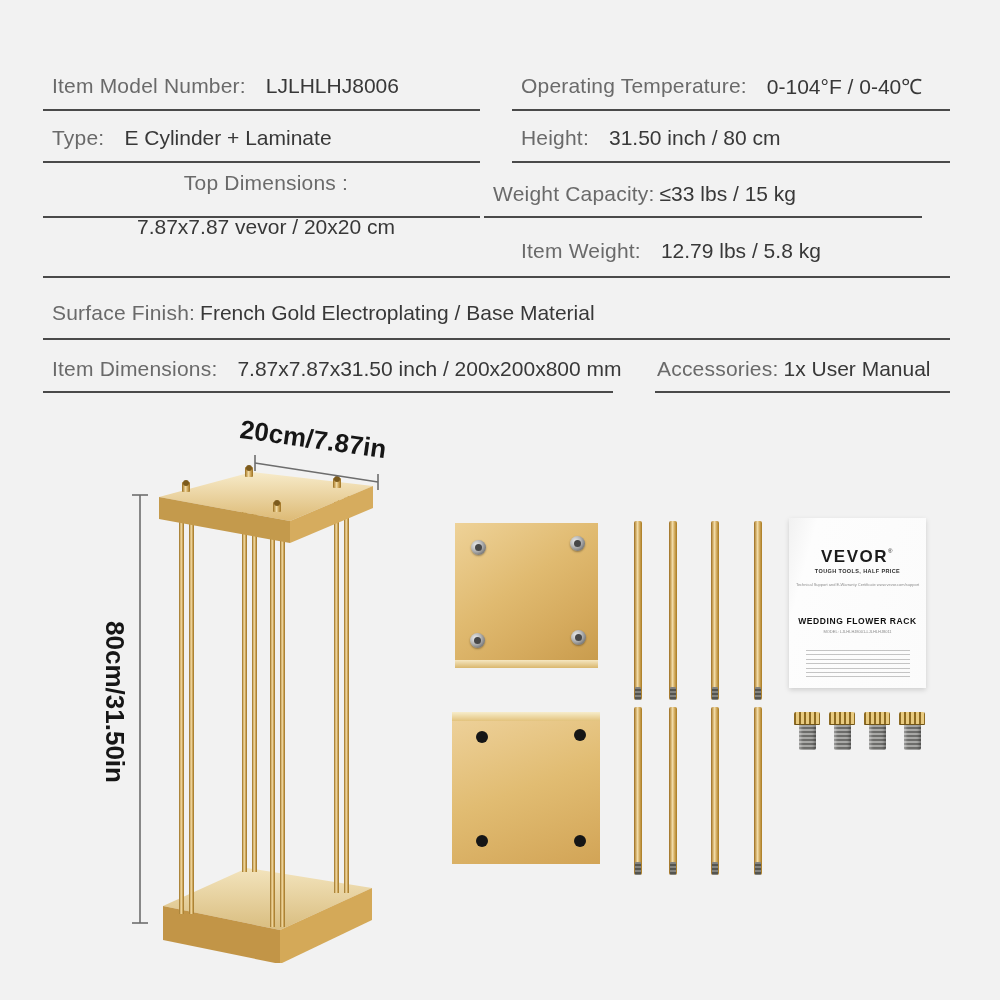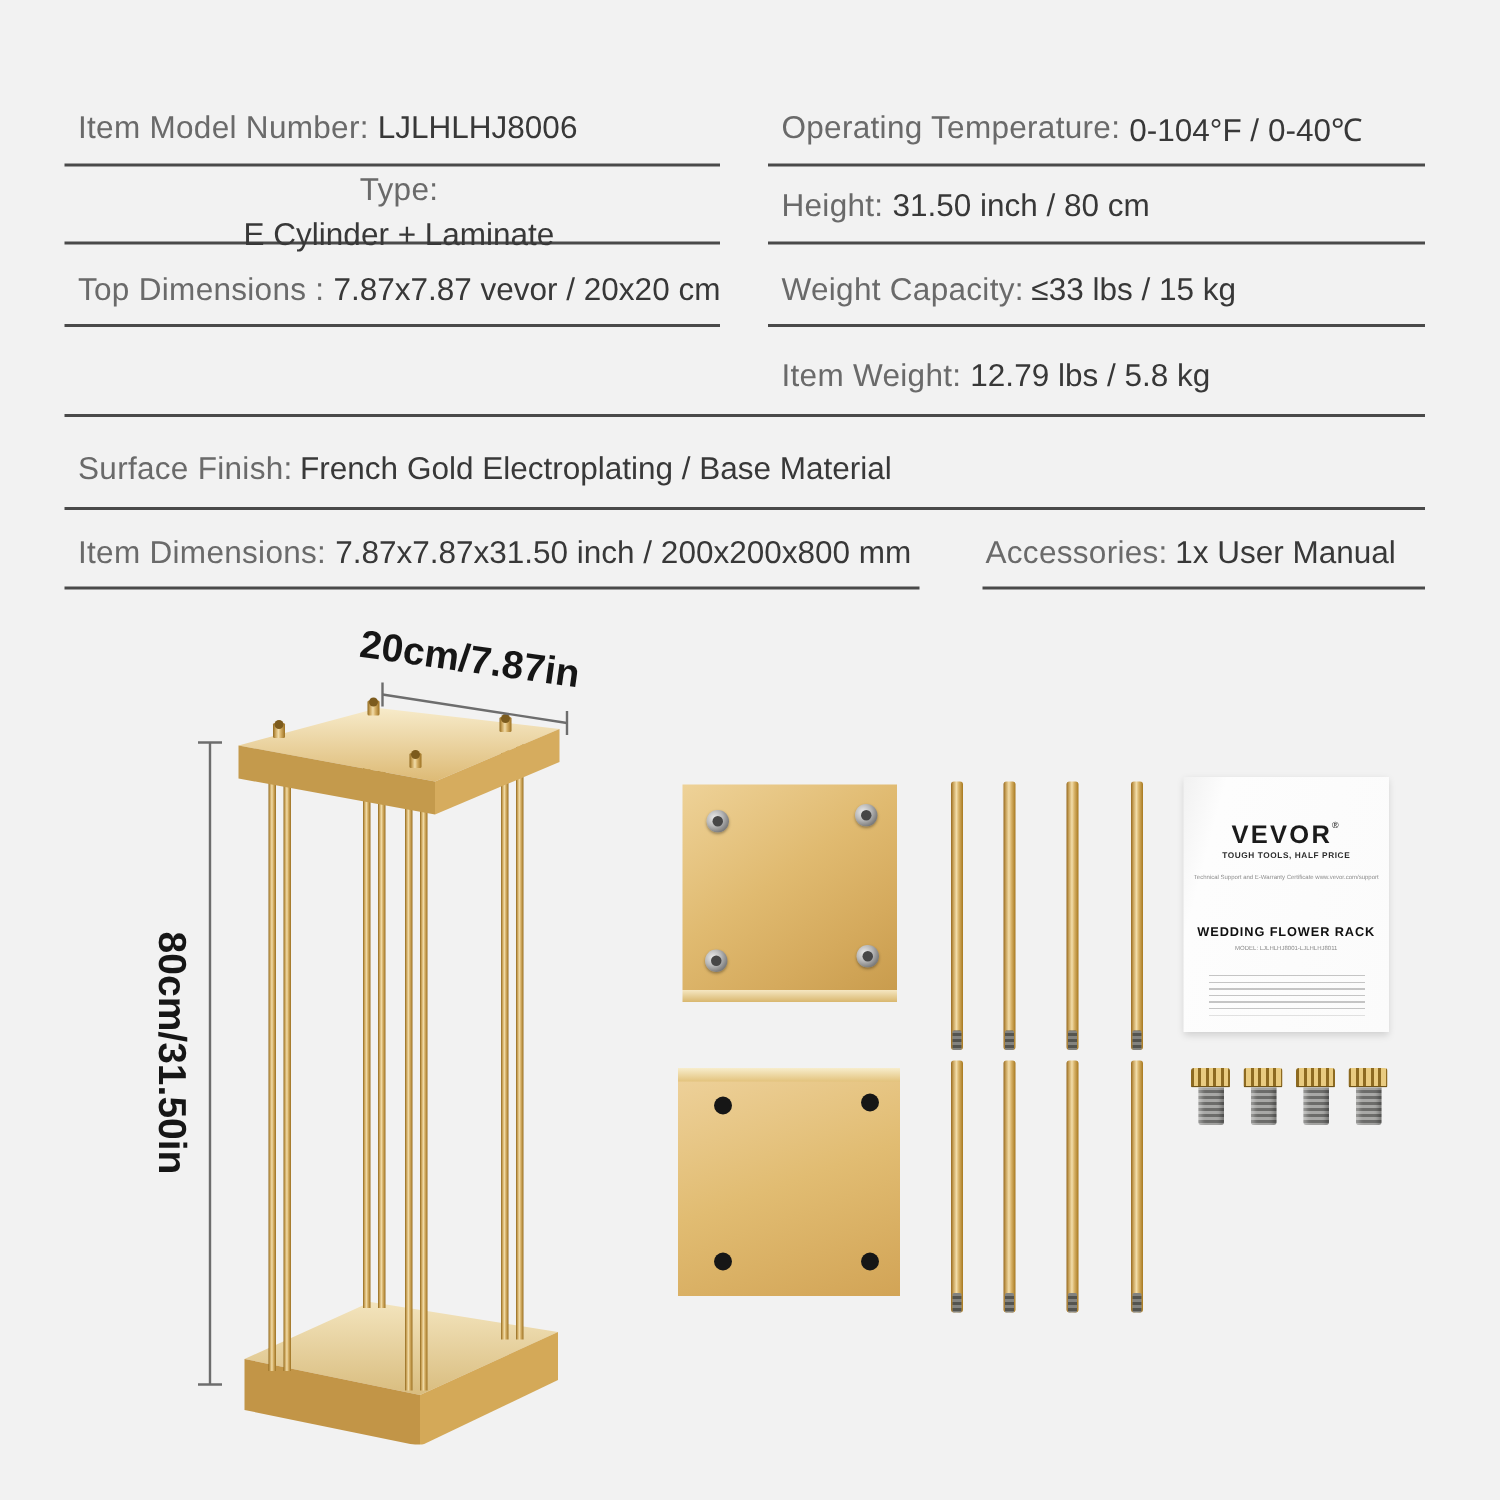--- a/index.html
+++ b/index.html
@@ -1,20 +1,20 @@
 <!DOCTYPE html>
 <html><head>
 <meta charset="utf-8">
 <style>
   html,body{margin:0;padding:0;background:#f2f2f2;}
   .canvas{position:relative;width:1000px;height:1000px;background:#f2f2f2;
           font-family:"Liberation Sans",sans-serif;overflow:hidden;}
 
   
-  .cell{position:absolute;display:flex;align-items:center;gap:6px;
+  .cell{position:absolute;display:flex;align-items:center;gap:20px;
         border-bottom:2px solid #4a4a4a;box-sizing:border-box;
         padding-left:9px;white-space:nowrap;}
   .cell.noline{border-bottom:none;}
   .cell.tight{gap:5px;}
   .lbl{font-size:21px;color:#6a6a6a;letter-spacing:.2px;}
   .val{font-size:21px;color:#383838;font-weight:400;}
   .hr{position:absolute;height:0;border-bottom:2px solid #4a4a4a;}
 
   
   .stand-svg{position:absolute;left:60px;top:418px;}
@@ -71,34 +71,34 @@
 
   <div class="cell" style="left:43px;top:62px;width:437px;height:49px;">
     <span class="lbl">Item Model Number:</span>
     <span class="val">LJLHLHJ8006</span>
   </div>
   <div class="cell" style="left:512px;top:62px;width:438px;height:49px;">
     <span class="lbl">Operating Temperature:</span>
     <span class="val">0-104°F / 0-40℃</span>
   </div>
 
-  <div class="cell" style="left:43px;top:115px;width:437px;height:48px;flex-direction:column;">
+  <div class="cell" style="left:43px;top:115px;width:437px;height:48px;">
     <span class="lbl">Type:</span>
     <span class="val">E Cylinder + Laminate</span>
   </div>
   <div class="cell" style="left:512px;top:115px;width:438px;height:48px;">
     <span class="lbl">Height:</span>
     <span class="val">31.50 inch / 80 cm</span>
   </div>
 
-  <div class="cell" style="left:43px;top:171px;width:437px;height:47px;">
+  <div class="cell" style="left:43px;top:171px;width:437px;height:47px;flex-direction:column;">
     <span class="lbl">Top Dimensions :</span>
     <span class="val">7.87x7.87 vevor / 20x20 cm</span>
   </div>
-  <div class="cell tight" style="left:512px;top:171px;width:438px;height:47px;">
+  <div class="cell tight" style="left:484px;top:171px;width:438px;height:47px;">
     <span class="lbl">Weight Capacity:</span>
     <span class="val">≤33 lbs / 15 kg</span>
   </div>
 
   <div class="cell noline" style="left:512px;top:226px;width:438px;height:50px;">
     <span class="lbl">Item Weight:</span>
     <span class="val">12.79 lbs / 5.8 kg</span>
   </div>
   <div class="hr" style="left:43px;top:276px;width:907px;"></div>
 

